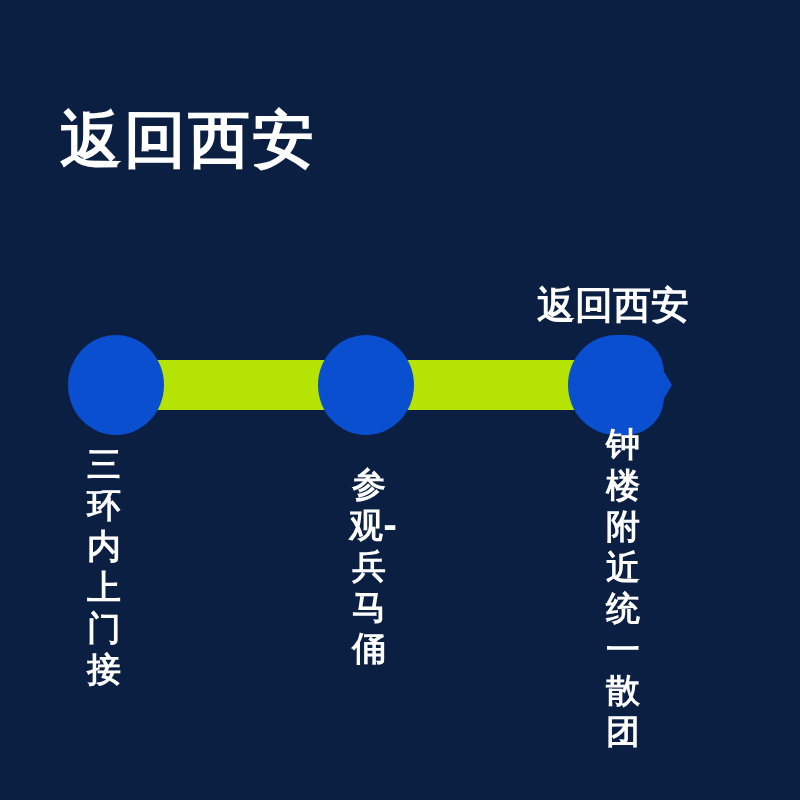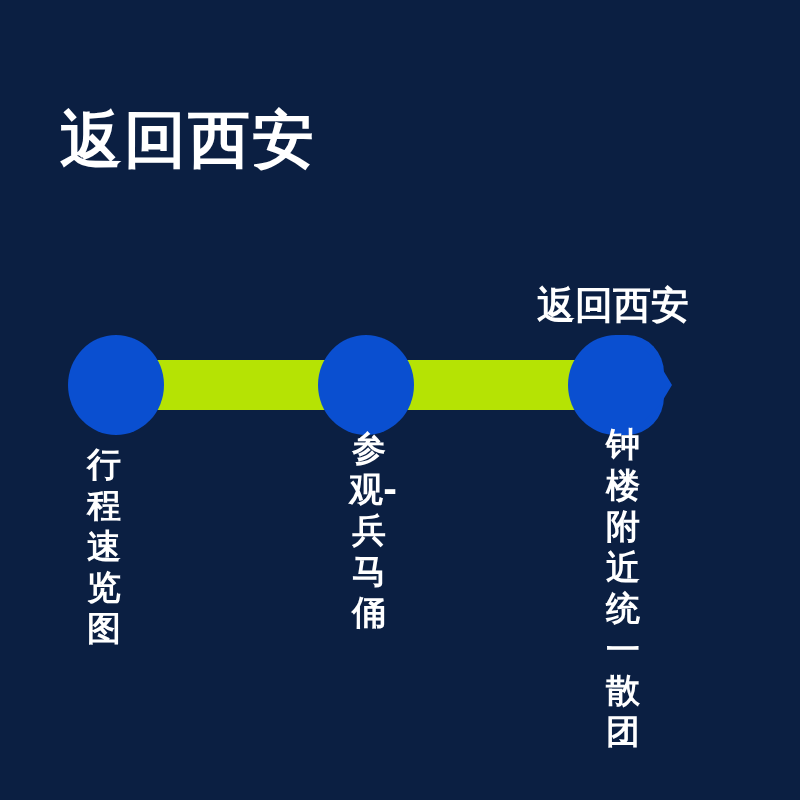--- a/index.html
+++ b/index.html
@@ -21,15 +21,15 @@
 
 <div class="node" style="left:68px;"></div>
 <div class="node" style="left:318px;"></div>
 <div class="node" style="left:568px;border-radius:50% 38% 38% 50%;"></div>
 <svg style="position:absolute;left:640px;top:345px" width="40" height="80">
   <path d="M0 0 L20 20 L32 40 L20 60 L0 80 Z" fill="#0a4fd0"></path>
 </svg>
 
 <div class="toplabel">返回西安</div>
 
-<div class="vlabel" style="left:84px;top:444px;">行程速览图</div>
-<div class="vlabel" style="left:349px;top:428px;">参观-兵马俑</div>
+<div class="vlabel" style="left:84px;top:444px;">三环内上门接</div>
+<div class="vlabel" style="left:349px;top:464px;">参观-兵马俑</div>
 <div class="vlabel" style="left:603px;top:424px;">钟楼附近统一散团</div>
 
 </body></html>

